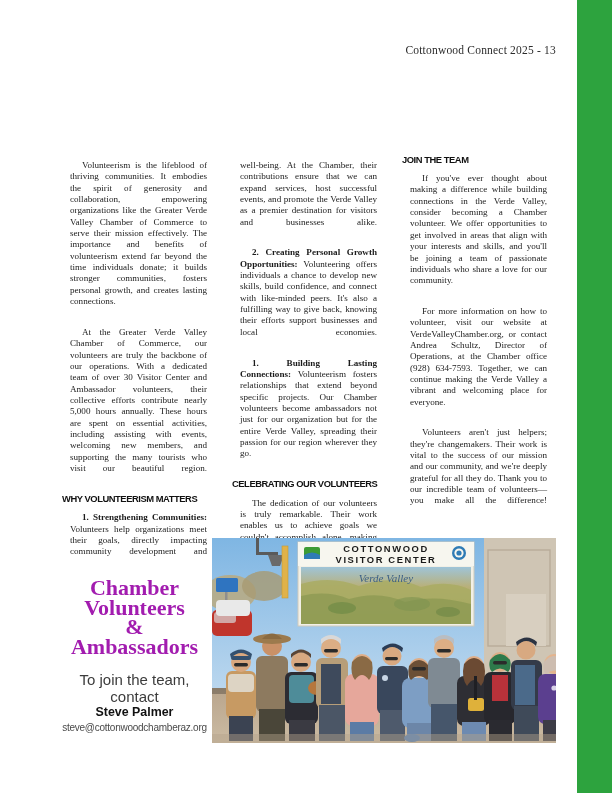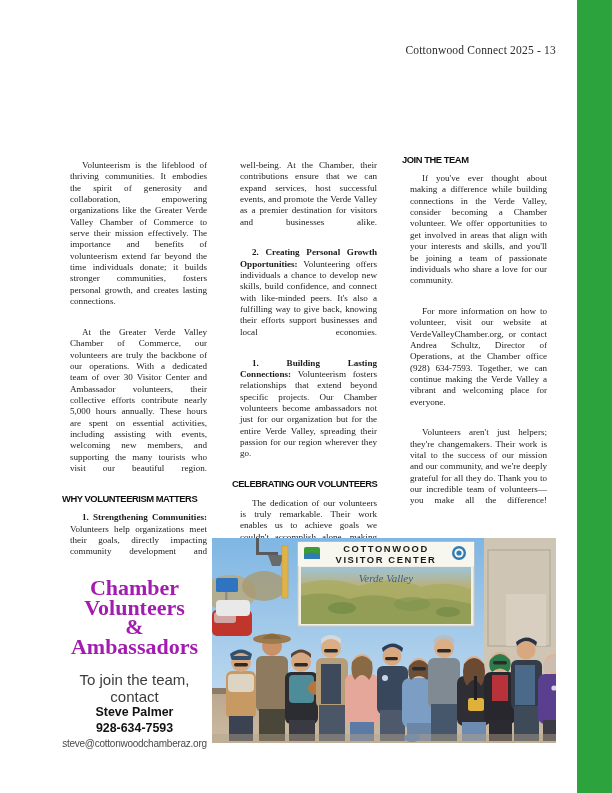--- a/index.html
+++ b/index.html
@@ -199,21 +199,20 @@
   </div>
 
   <div id="promo">
     <div id="promo-heading">
       <span>Chamber</span>
       <span>Volunteers</span>
       <span>&amp; Ambassadors</span>
     </div>
     <div id="promo-sub">To join the team, contact</div>
     <div id="promo-name">Steve Palmer</div>
-    <div id="promo-phone">928-634-7593</div>
     <div id="promo-email">steve@cottonwoodchamberaz.org</div>
   </div>
 
   <div id="photo">
     <svg width="344" height="205" viewBox="0 0 344 205" xmlns="http://www.w3.org/2000/svg">
       <defs>
         <linearGradient id="sky" x1="0" y1="0" x2="0" y2="1">
           <stop offset="0%" stop-color="#7fb6e3"></stop>
           <stop offset="100%" stop-color="#cfe2f2"></stop>
         </linearGradient>

